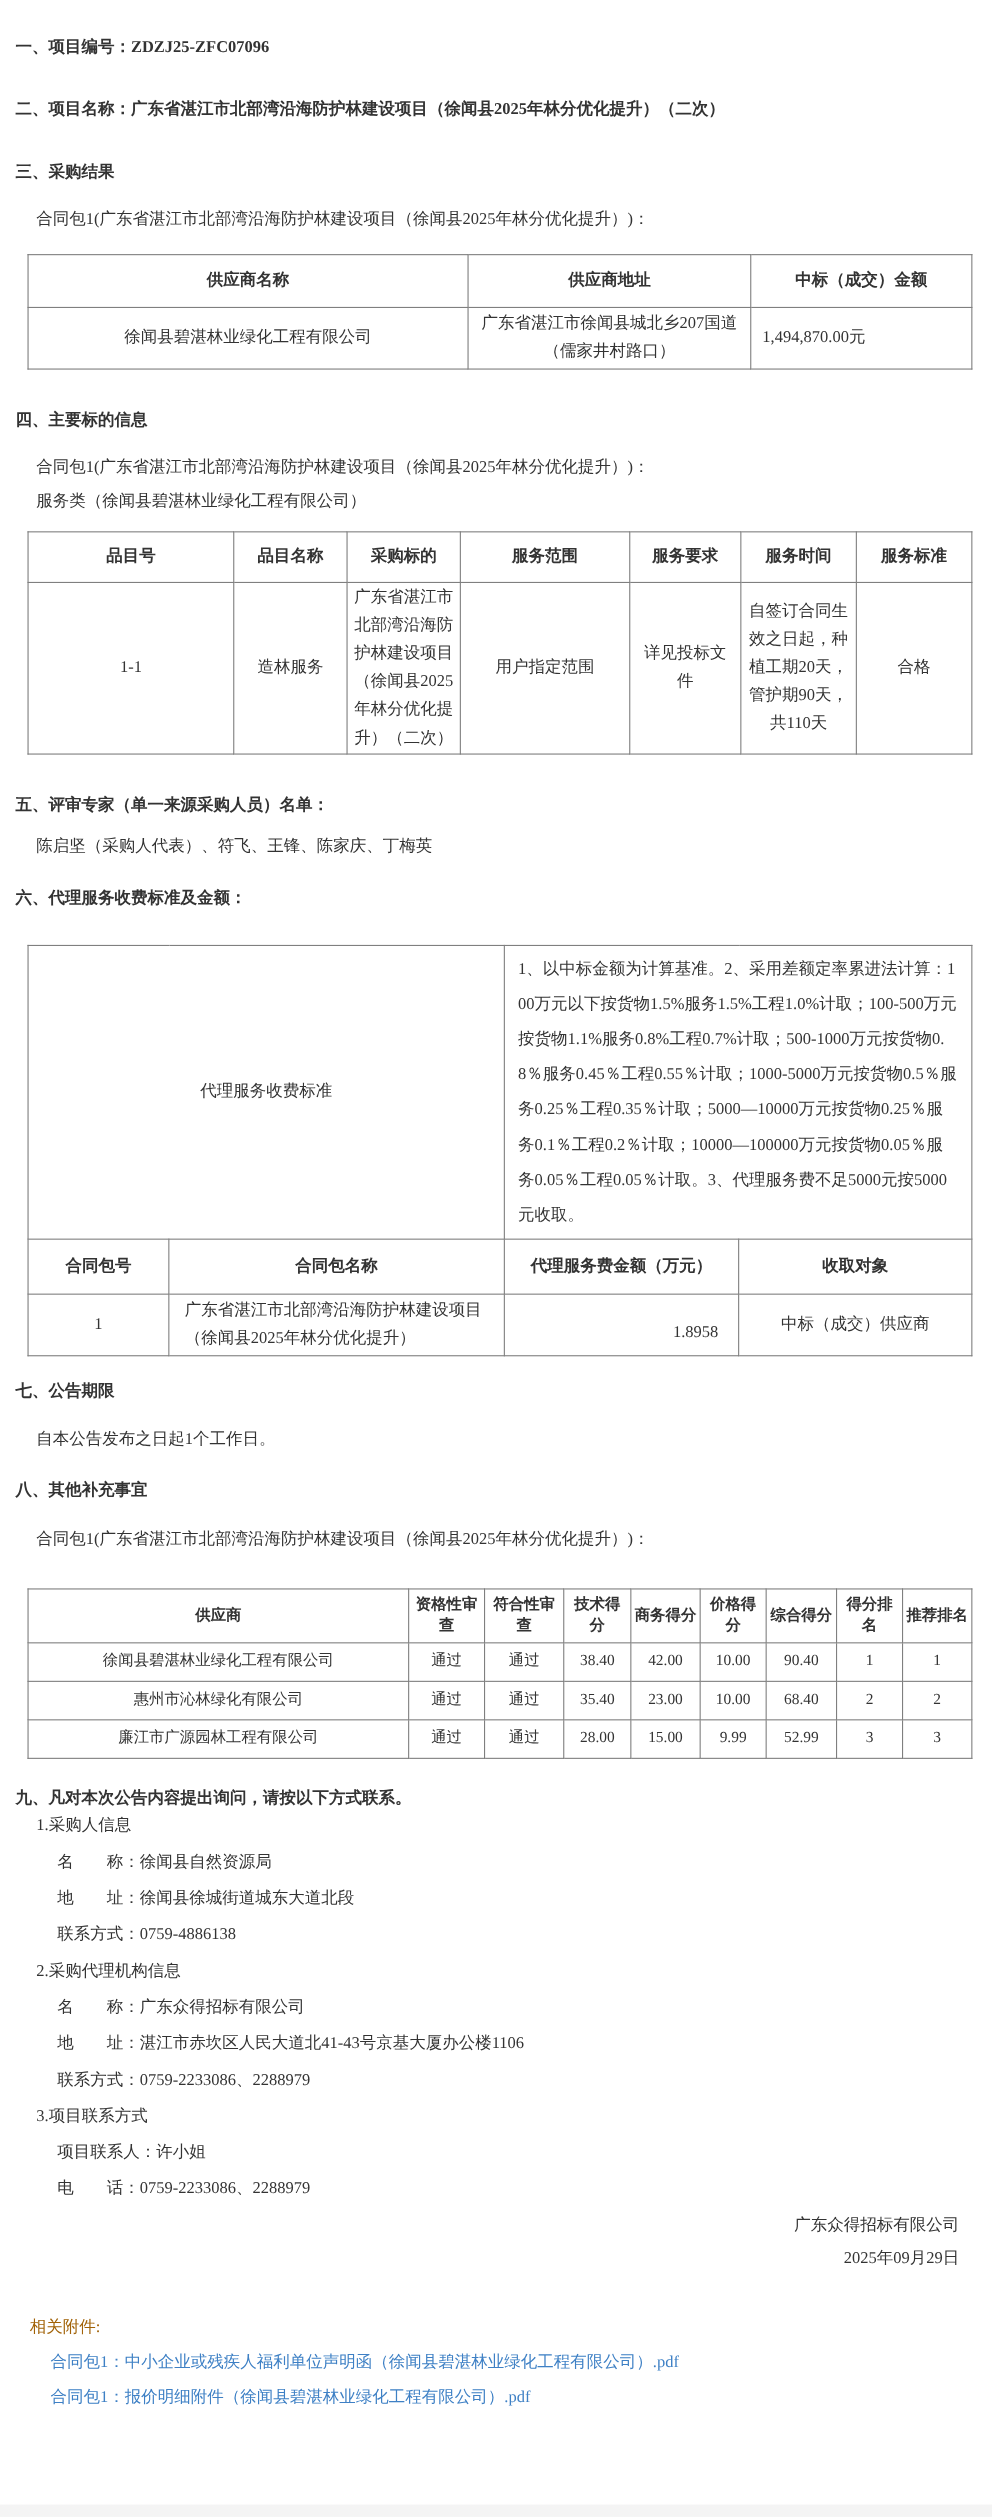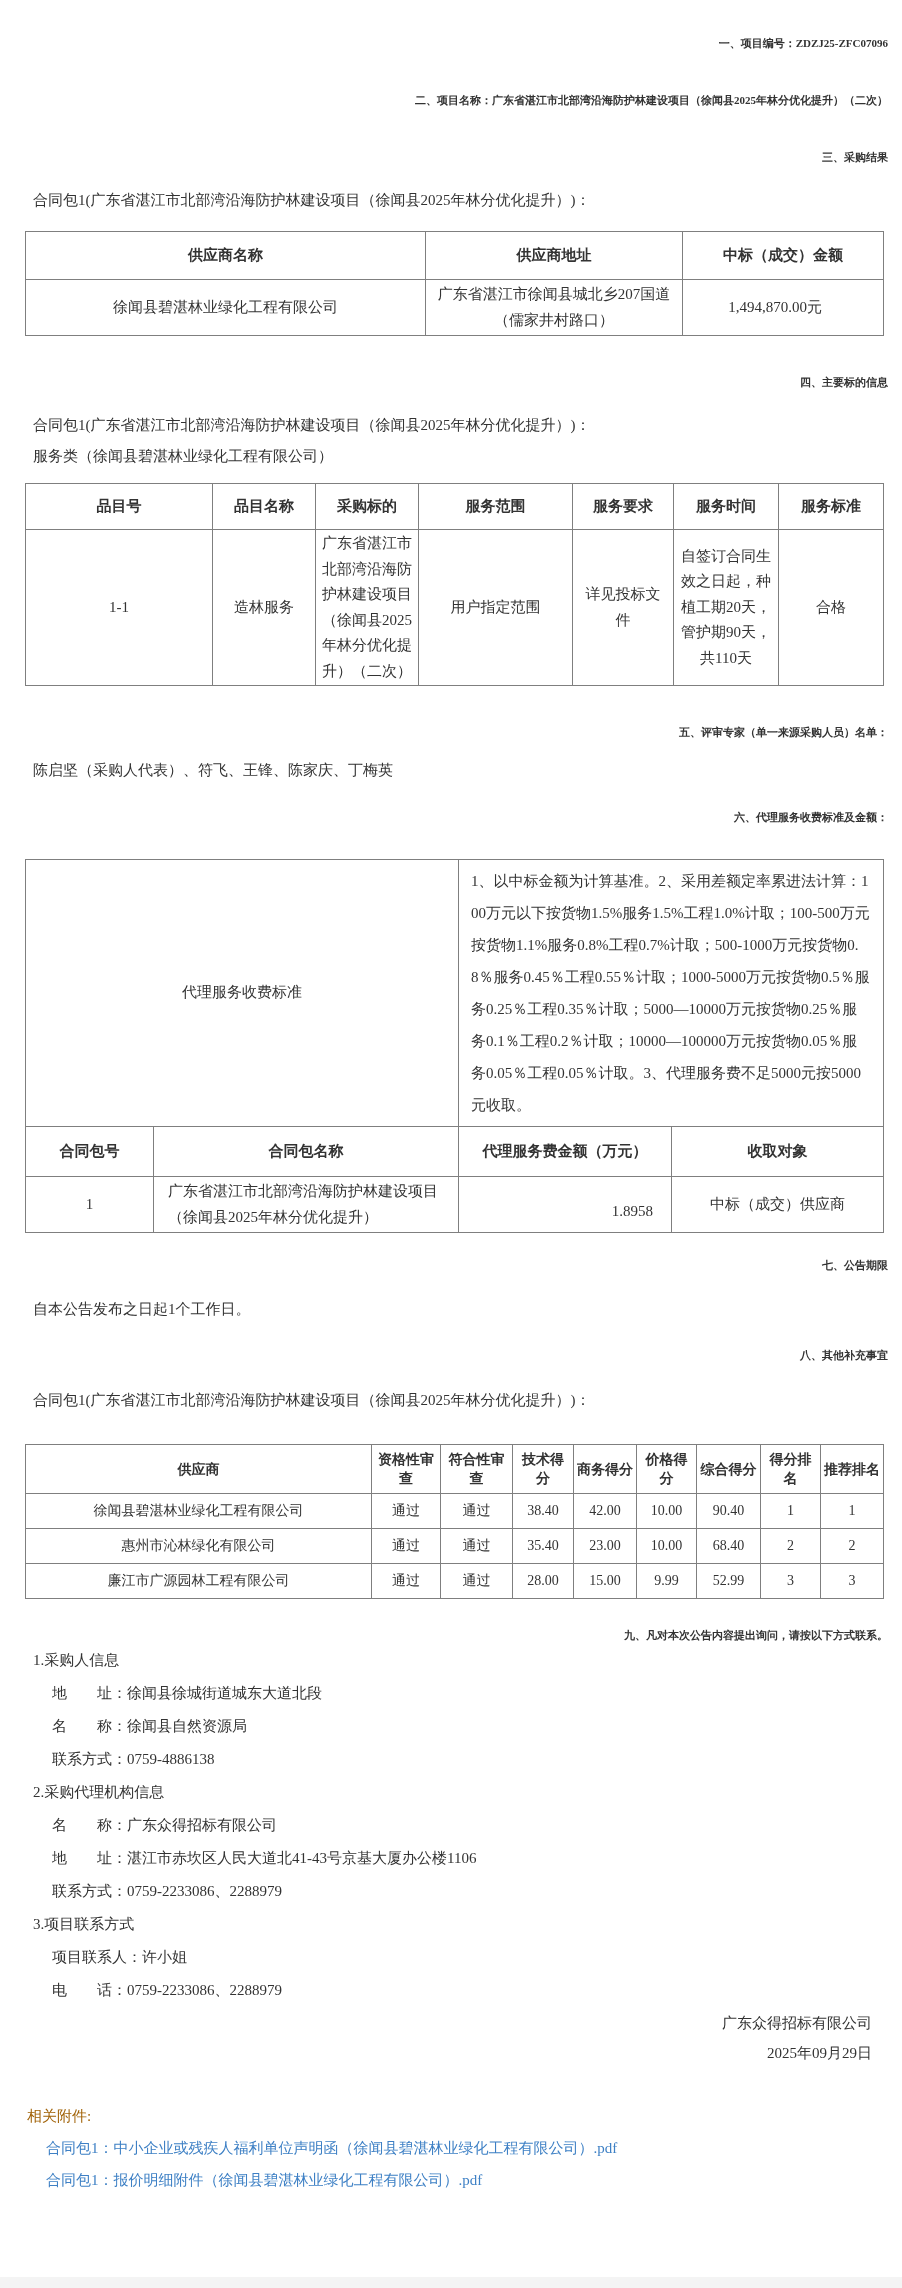--- a/index.html
+++ b/index.html
@@ -5,33 +5,33 @@
   html,body{margin:0;padding:0;}
   body{
     width:902px;height:2288px;background:#f4f4f4;
     font-family:"Liberation Serif","DejaVu Serif",serif;
     color:#333;font-size:15px;
   }
   .page{
     background:#ffffff;width:902px;height:2277px;box-sizing:border-box;
     padding:33px 14px 0 14px;overflow:hidden;
   }
-  .sec{font-size:11px;font-weight:bold;color:#333;line-height:21px;margin:36px 0 0 0;text-align:right;}
+  .sec{font-size:15px;font-weight:bold;color:#333;line-height:21px;margin:36px 0 0 0;}
   .sec.first{margin-top:0;}
   .para{margin:22px 0 0 19px;line-height:21px;}
   .para.tight{margin-top:10px;}
   table{border-collapse:collapse;table-layout:fixed;width:858px;margin:20px 0 0 11px;
         font-size:15px;color:#333;}
   th,td{border:1px solid #7f7f7f;text-align:center;vertical-align:middle;
         word-break:break-all;}
   th{font-weight:bold;}
   
   .t1 th{padding:13px 6px;line-height:21px;}
   .t1 td{padding:2px 10px;line-height:1.7;}
-  .t1 .ar{text-align:center;padding-right:26px;}
+  .t1 .ar{text-align:left;padding-right:26px;}
   
   .t2{margin-top:16px;}
   .t2 th{padding:12px 4px;line-height:21px;}
   .t2 td{padding:1px 6px;line-height:1.7;}
   
   .t3{margin-top:31px;}
   .t3 th{padding:14px 6px;line-height:21px;}
   .t3 td{line-height:1.7;}
   .t3 .feeLabel{padding:4px 10px;}
   .t3 .feeText{text-align:left;line-height:32px;padding:5px 12px;}
@@ -214,22 +214,22 @@
       <td>52.99</td>
       <td>3</td>
       <td>3</td>
     </tr>
   </tbody>
     </table>
 
   <div class="sec" style="margin-top:26px">九、凡对本次公告内容提出询问，请按以下方式联系。</div>
 
   <div class="contact-title">1.采购人信息</div>
+  <div class="contact-line">名　　称：徐闻县自然资源局</div>
   <div class="contact-line">地　　址：徐闻县徐城街道城东大道北段</div>
-  <div class="contact-line">名　　称：徐闻县自然资源局</div>
   <div class="contact-line">联系方式：0759-4886138</div>
 
   <div class="contact-title" style="margin-top:12px">2.采购代理机构信息</div>
   <div class="contact-line">名　　称：广东众得招标有限公司</div>
   <div class="contact-line">地　　址：湛江市赤坎区人民大道北41-43号京基大厦办公楼1106</div>
   <div class="contact-line">联系方式：0759-2233086、2288979</div>
 
   <div class="contact-title" style="margin-top:12px">3.项目联系方式</div>
   <div class="contact-line">项目联系人：许小姐</div>
   <div class="contact-line">电　　话：0759-2233086、2288979</div>

